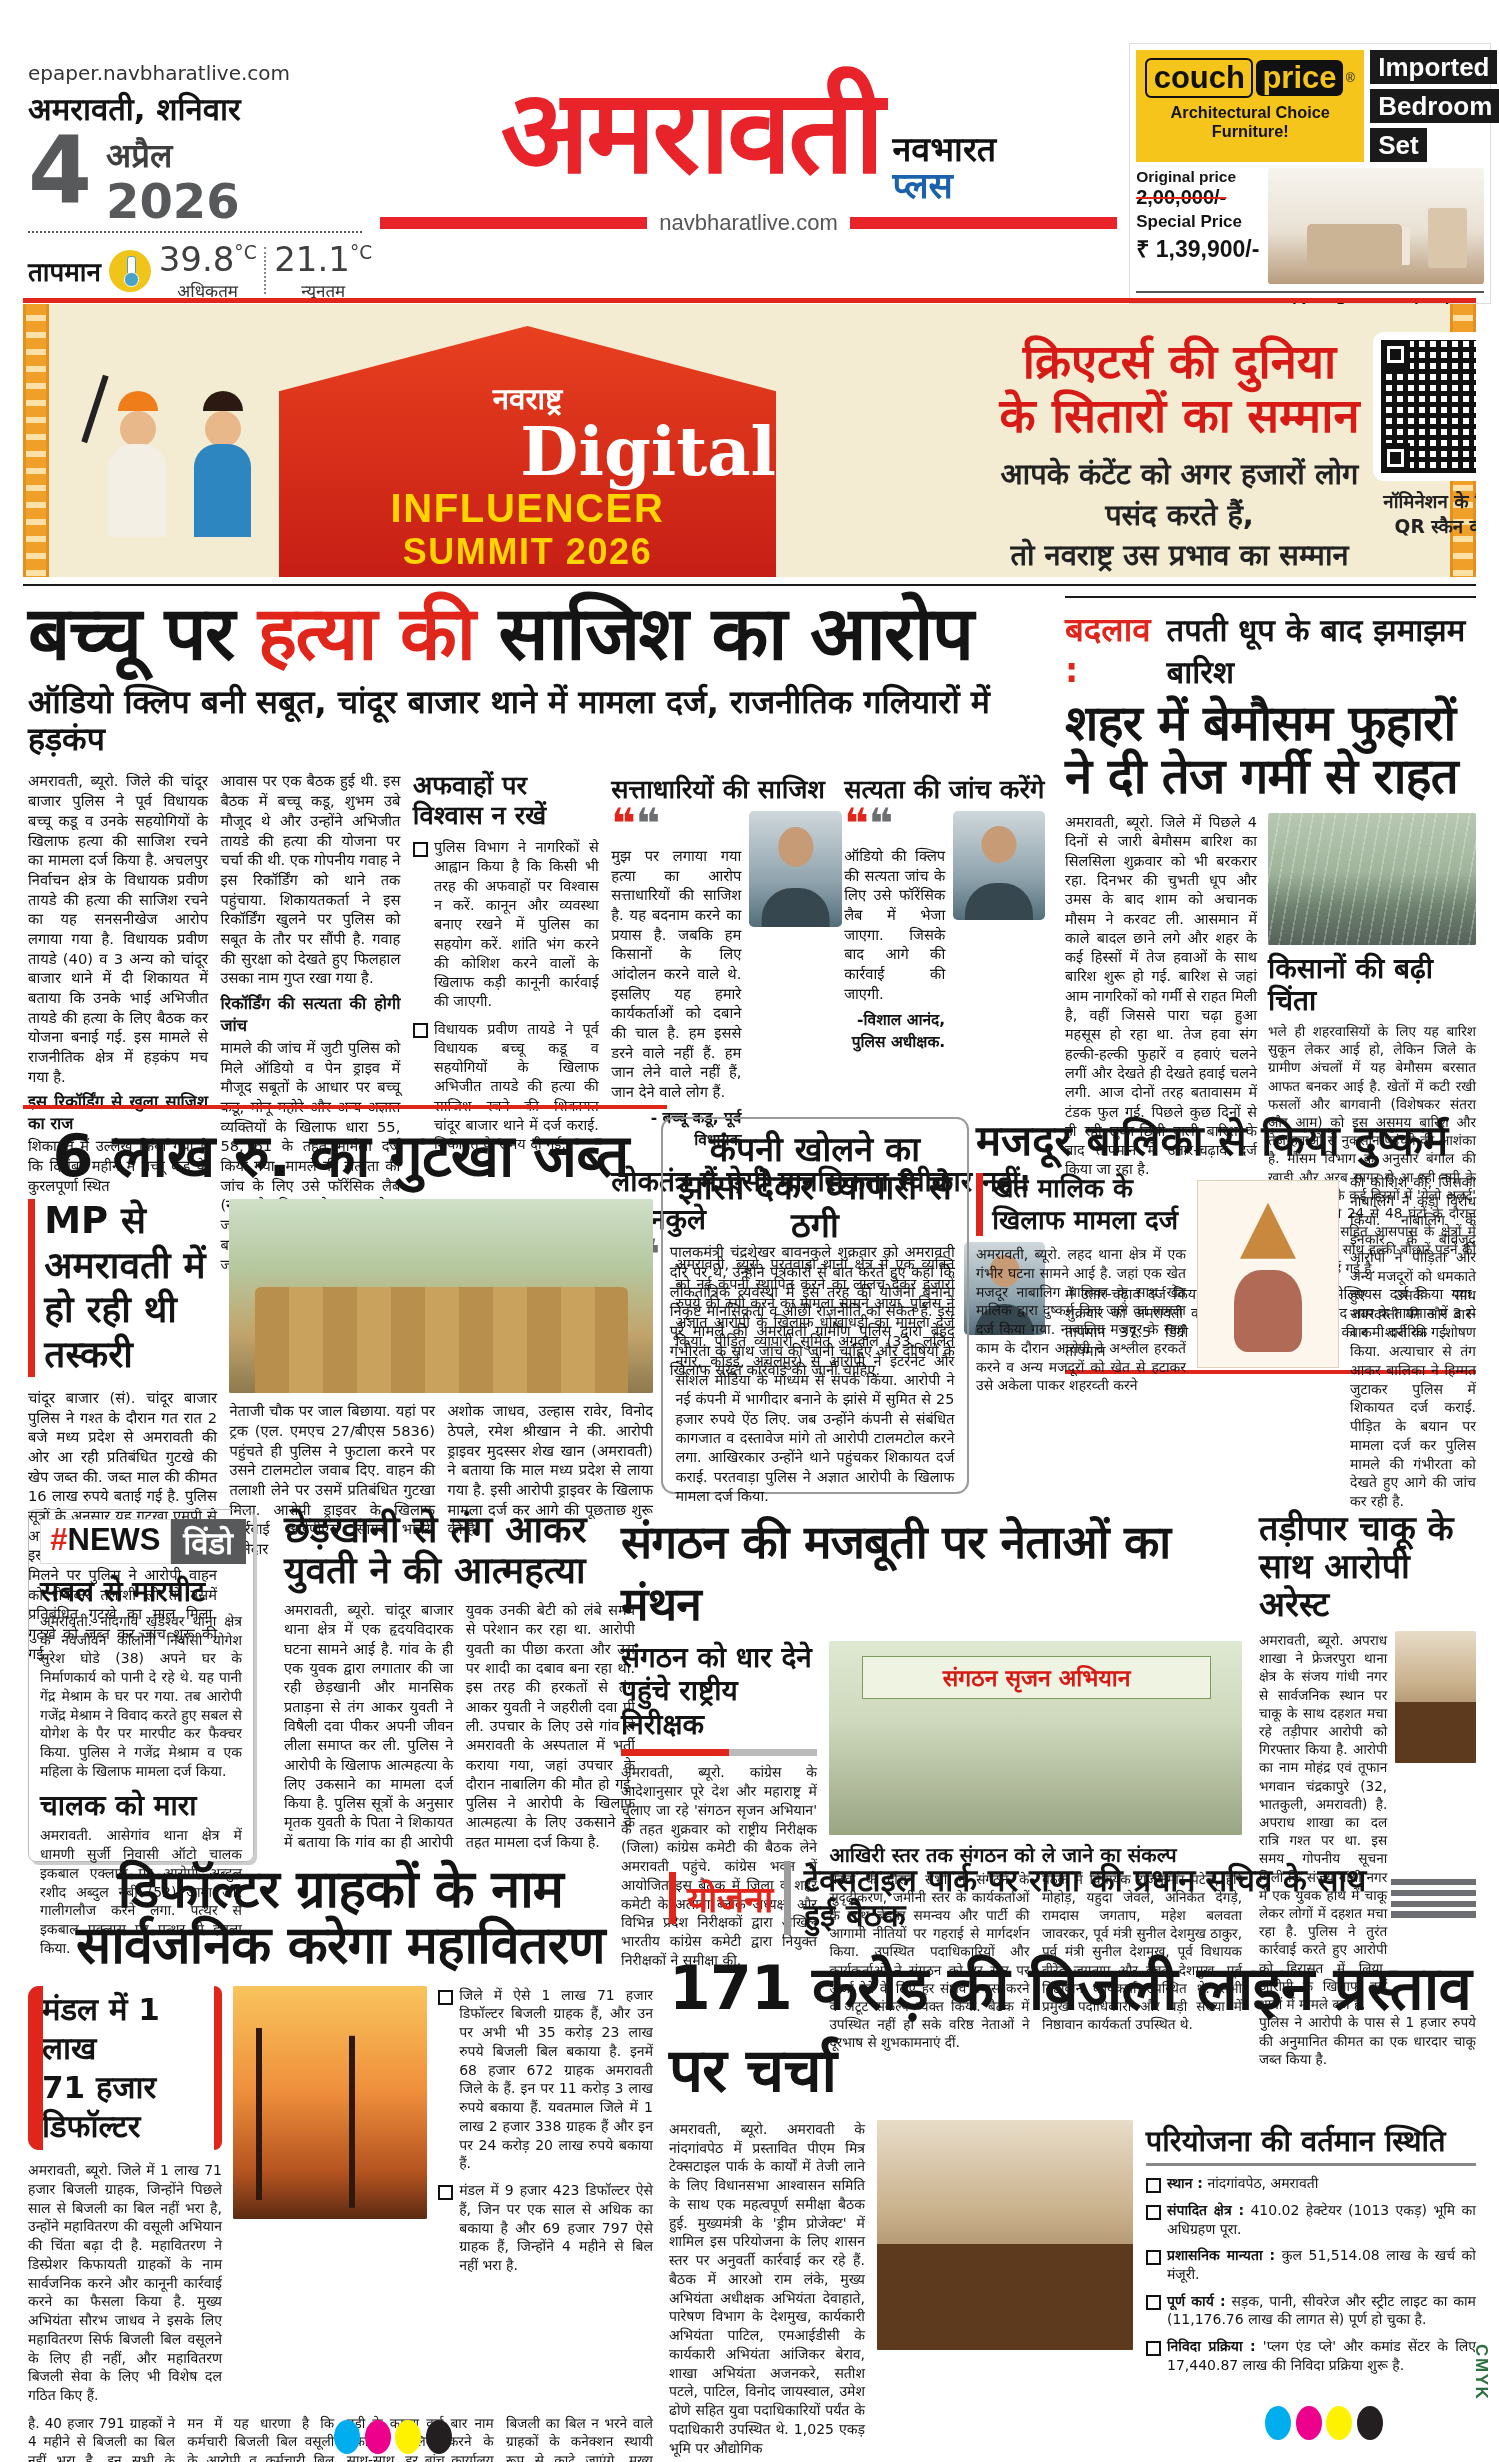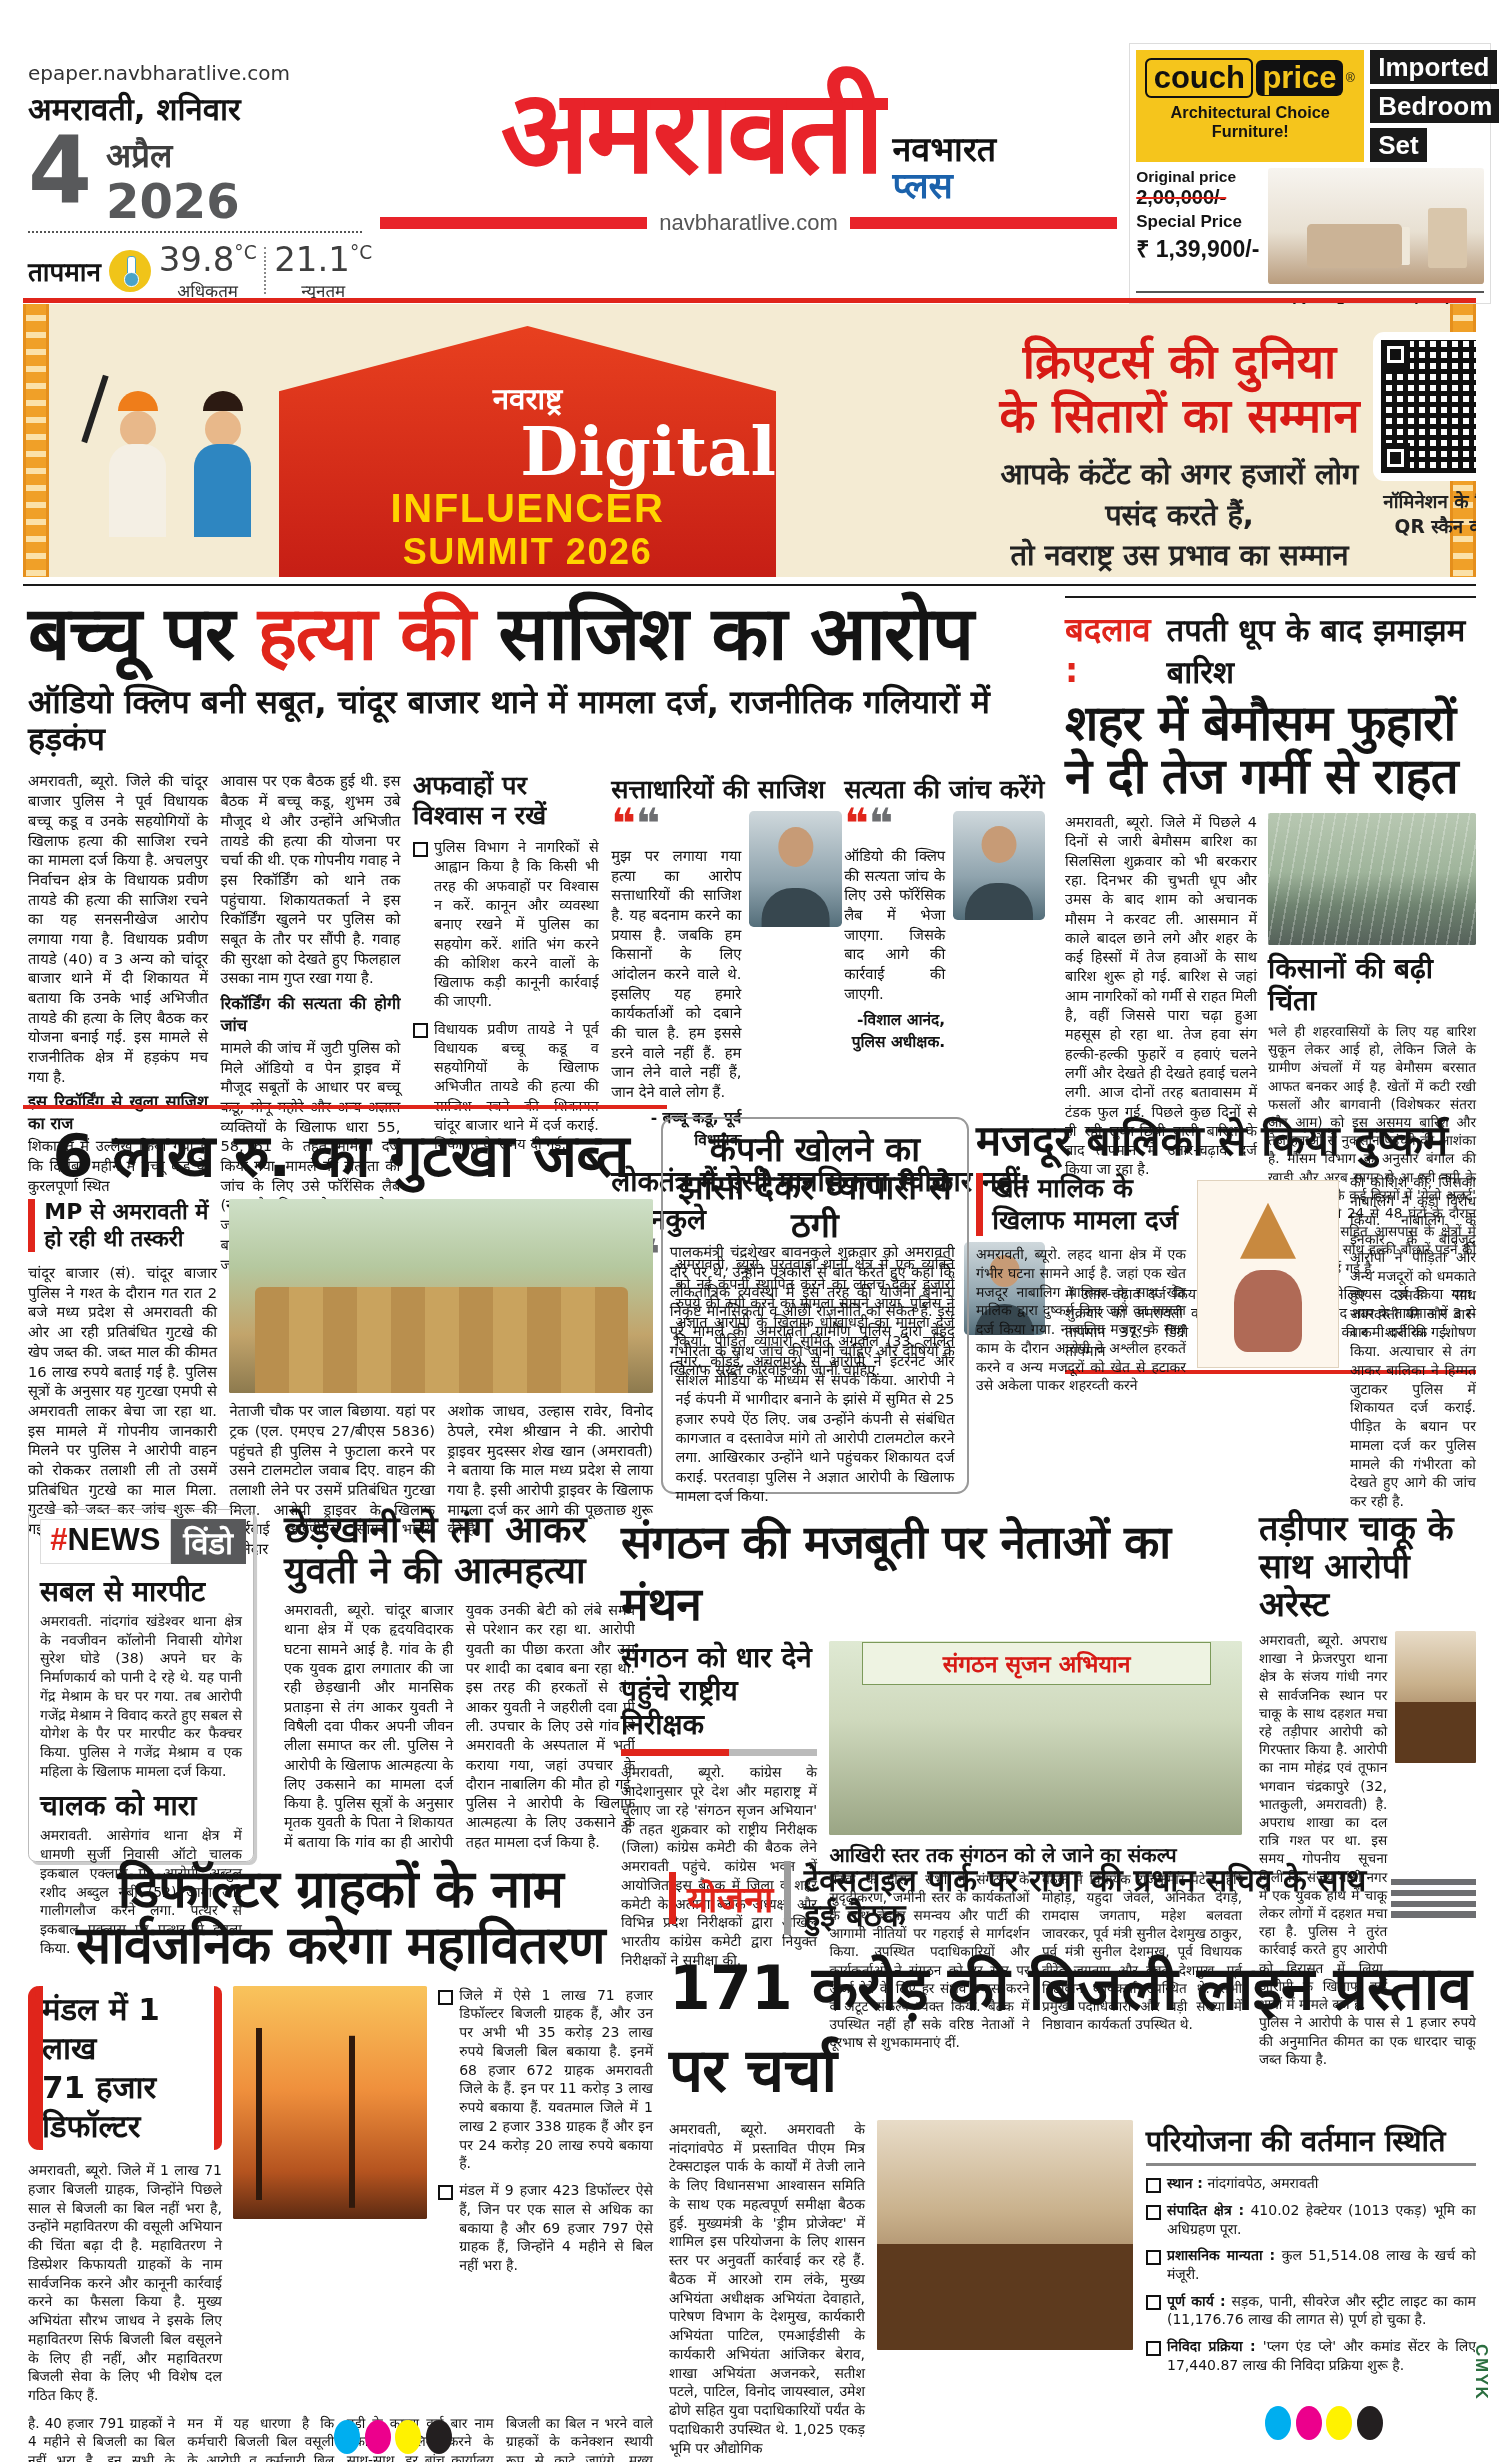--- a/index.html
+++ b/index.html
@@ -110,26 +110,26 @@
   .wx-hl{font-size:49px;font-weight:bold;line-height:1.08;letter-spacing:-0.8px;}
   .photo{background:linear-gradient(180deg,#b8c8b2 0%,#9fb49b 45%,#6f8370 70%,#55615a 100%);border-radius:1.6px;position:relative;overflow:hidden;}
   .photo.rain::before{content:"";position:absolute;inset:0;background:repeating-linear-gradient(100deg,rgba(255,255,255,.25) 0 1.6px,transparent 1.6px 11px);}
   .photo.police{background:linear-gradient(180deg,#cfe0c8 0%,#b5c89f 35%,#c2a46b 70%,#8d7a4e 100%);}
   .photo.police::before{content:"";position:absolute;bottom:0;left:6%;width:88%;height:55%;background:repeating-linear-gradient(90deg,#b98f4e 0 34px,#c9a35e 34px 68px);border-radius:6.2px 6.2px 0 0;}
   .photo.meeting{background:linear-gradient(180deg,#e8dcc8 0%,#c9b18c 40%,#7a5230 100%);}
   .photo.meeting::before{content:"";position:absolute;bottom:0;left:0;width:100%;height:46%;background:#5d3a1e;}
   .photo.towers{background:linear-gradient(180deg,#f9c45c 0%,#ef8f3c 45%,#b4531f 80%,#5c2a12 100%);}
   .photo.towers::before{content:"";position:absolute;left:12%;bottom:8%;width:3%;height:74%;background:#30190c;box-shadow:93px 7.8px 0 #30190c, 186px -4.7px 0 #30190c;}
   .photo.congress{background:linear-gradient(180deg,#dfe9d3 0%,#cfd9bd 40%,#9aa584 100%);}
-  .congress-banner{position:absolute;top:1px;left:8%;width:84%;background:#eef3e2;border:1.6px solid #7c9a5a;text-align:center;font-weight:bold;color:#d71a15;font-size:23px;padding:4.7px 0;}
+  .congress-banner{position:absolute;top:15px;left:8%;width:84%;background:#eef3e2;border:1.6px solid #7c9a5a;text-align:center;font-weight:bold;color:#d71a15;font-size:23px;padding:4.7px 0;}
   .cartoon{background:#fdf6ec;border:0.8px solid #e0d2bd;position:relative;}
   .cartoon::before{content:"";position:absolute;top:12%;left:30%;width:40%;height:30%;background:#c8893f;clip-path:polygon(0 100%,50% 0,100% 100%);}
   .cartoon::after{content:"";position:absolute;bottom:8%;left:26%;width:48%;height:44%;background:#b06a56;border-radius:40% 40% 20% 20%;}
 
-  .redbar-sub{border-left:7px solid #e0251b;padding-left:9.3px;font-size:22px;font-weight:bold;line-height:1.2;}
+  .redbar-sub{border-left:7px solid #e0251b;padding-left:9.3px;font-size:37px;font-weight:bold;line-height:1.2;}
   .bracket-sub{position:relative;padding:4.7px 14px;font-size:31px;font-weight:bold;line-height:1.25;}
   .bracket-sub::before,.bracket-sub::after{content:"";position:absolute;top:0;bottom:0;width:7.8px;border:0 solid #e0251b;}
   .bracket-sub::before{left:0;border-left-width:7.8px;border-radius:11px 0 0 11px;background:#e0251b;}
   .bracket-sub::after{right:0;background:#e0251b;border-radius:0 11px 11px 0;}
 
   .newswin{border:1.6px solid #bbb;border-radius:7.8px;box-shadow:3.1px 3.1px 0 #ccc;padding:9.3px 11px;}
   .nw-head{display:flex;margin-bottom:6.2px;}
   .nw-pill{background:#fff;border:0.8px solid #ddd;font-size:31px;font-weight:bold;padding:1.6px 9.3px;font-family:"Liberation Sans",sans-serif;}
   .nw-vido{background:#58595b;color:#fff;font-size:31px;font-weight:bold;padding:1.6px 12.4px;}
   .nw-title{font-size:28px;font-weight:bold;margin:4.7px 0 3.1px;}

